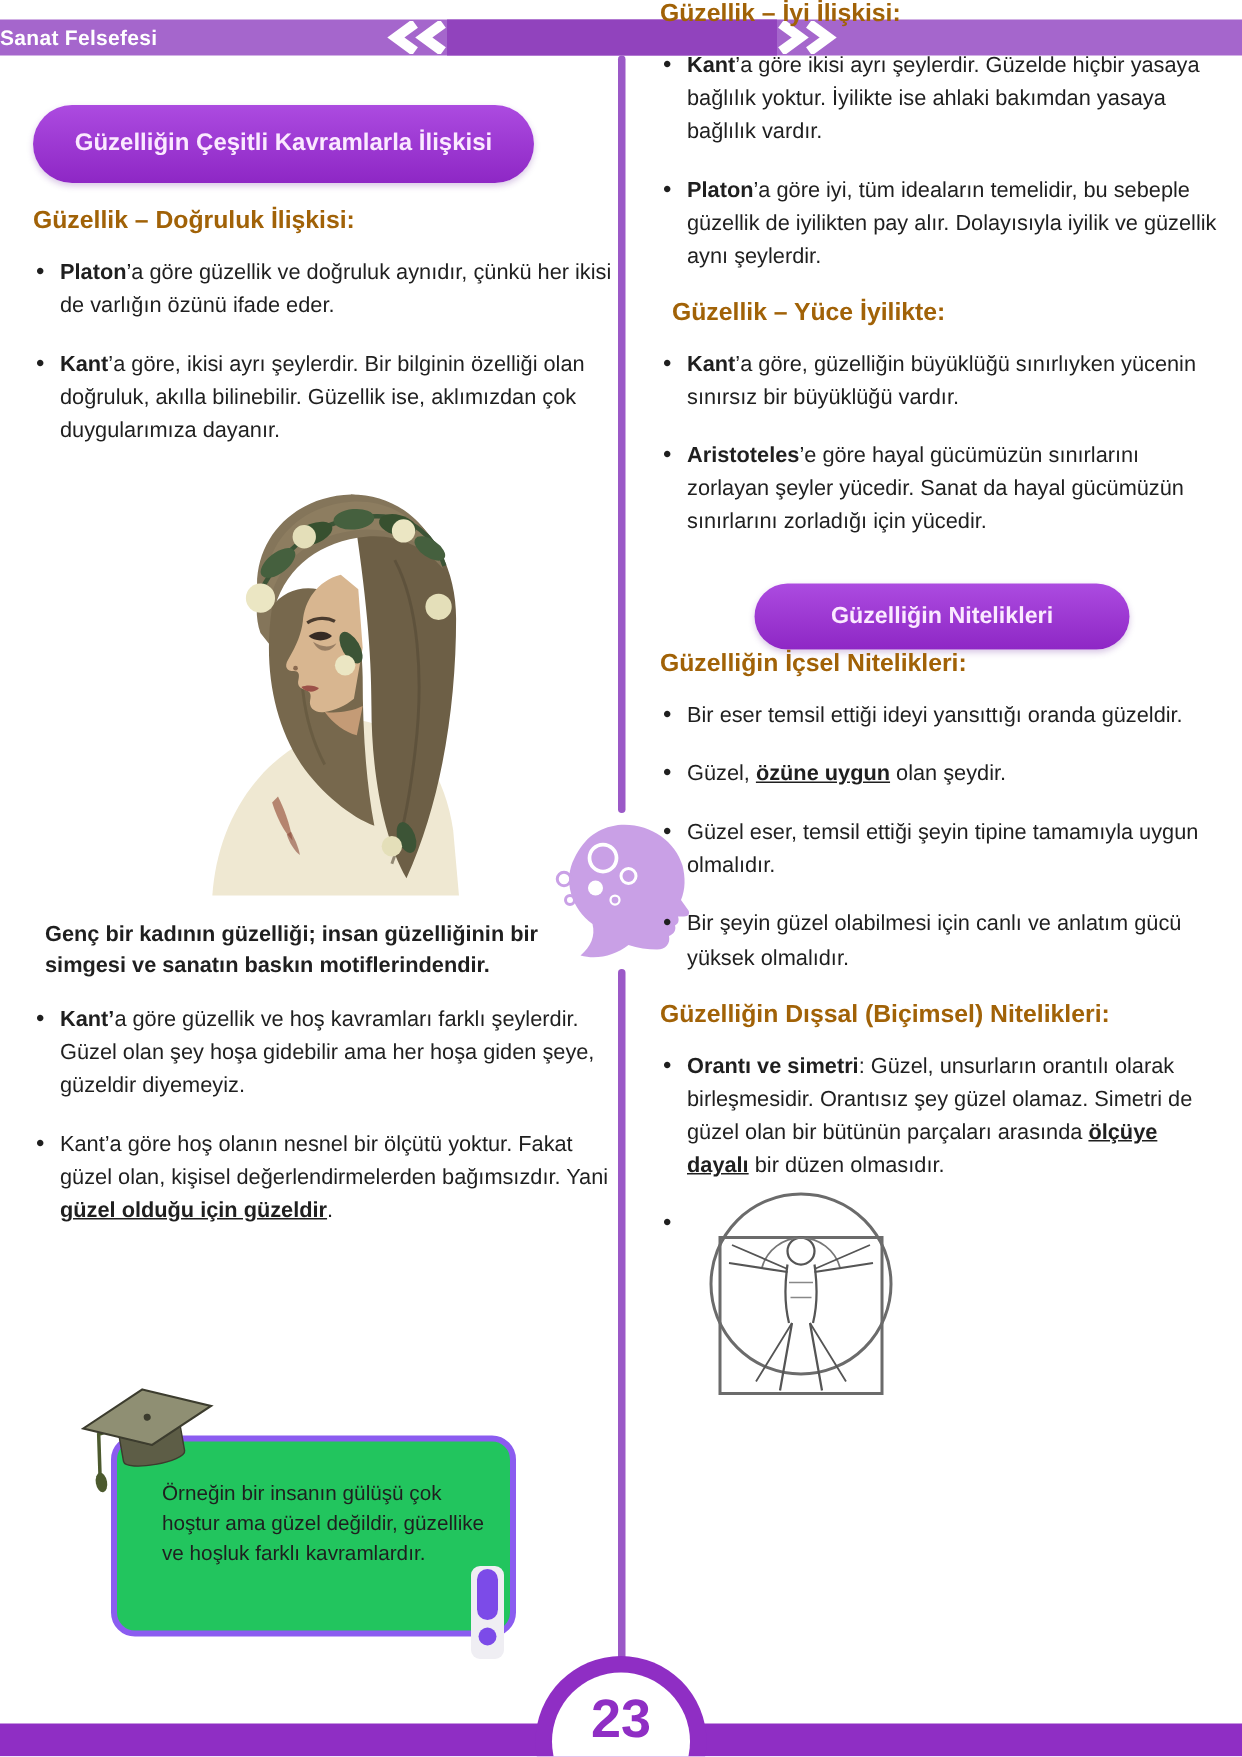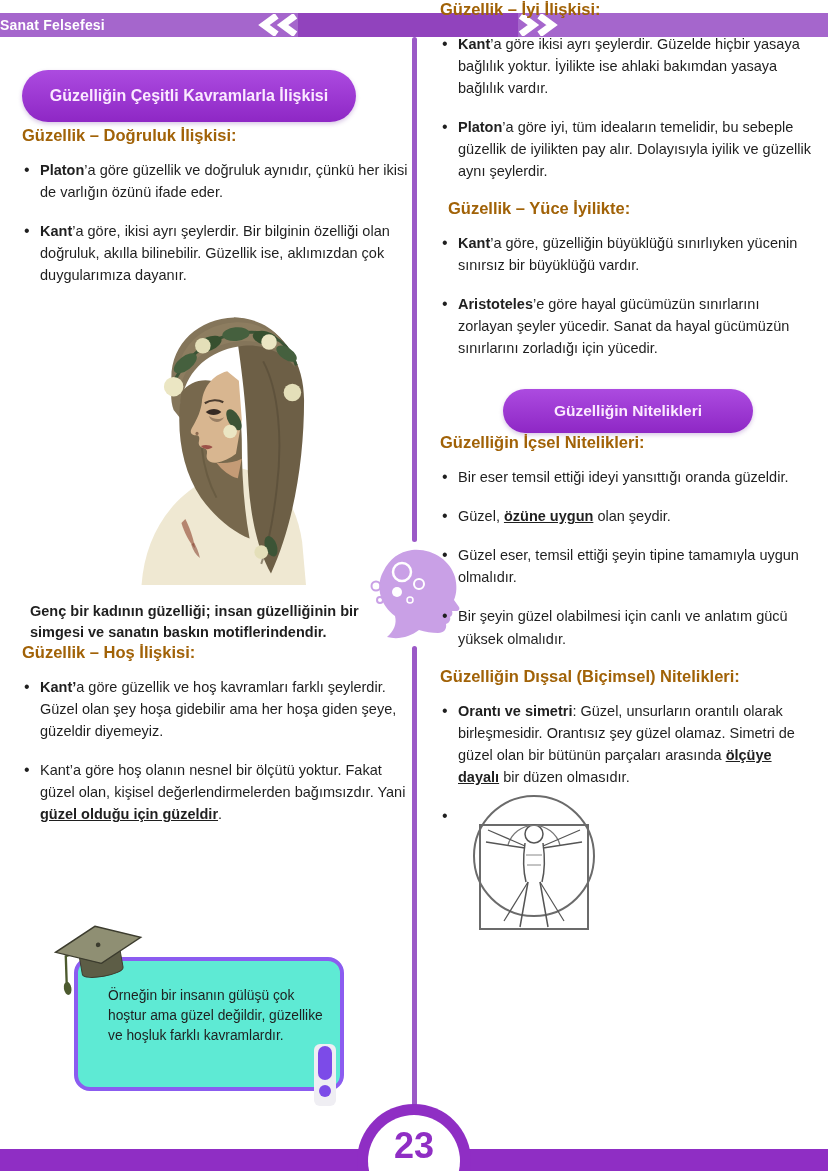--- a/index.html
+++ b/index.html
@@ -20,42 +20,42 @@
   .div-seg1{top:37px;height:505px;}
   .div-seg2{top:646px;height:462px;}
   .divider-head{position:absolute;left:364px;top:542px;width:104px;height:104px;}
 
   
   .col-left{position:absolute;left:22px;top:0;width:392px;}
   .col-right{position:absolute;left:440px;top:0;width:376px;}
 
   .badge{background:linear-gradient(180deg,#ac4be0,#8e27c5);color:#fbe9ff;text-align:center;
          border-radius:28px;font-weight:bold;box-shadow:0 2px 4px rgba(100,30,150,.25);}
-  .badge1{width:334px;height:52px;line-height:52px;margin:70px 0 4px 0;font-size:16px;}
+  .badge1{width:334px;height:52px;line-height:52px;margin:70px 0 16px 0;font-size:16px;}
   .badge2{width:250px;height:44px;line-height:44px;margin:30px auto 0 auto;font-size:15.5px;border-radius:22px;}
 
   h2.red{color:#a16207;font-size:16.5px;font-weight:bold;margin:0;}
   .h-dogruluk{margin-top:26px;}
   .h-hos{margin-top:40px;}
   .h-iyi{margin-top:49px;}
   .h-yuce{margin-top:26px;padding-left:8px;}
   .h-icsel{margin-top:26px;}
   .h-dissal{margin-top:28px;}
 
   ul.blist{list-style:none;margin:14px 0 0 0;padding:0;font-size:14.5px;line-height:1.52;}
   ul.blist li{position:relative;padding-left:18px;margin-bottom:17px;}
   ul.blist li::before{content:"\2022";position:absolute;left:2px;top:-1px;font-size:16px;color:#1f1f1f;}
   .b{font-weight:700;}
   .u{text-decoration:underline;}
 
   .woman{width:292px;height:286px;margin:6px 0 0 66px;}
   .caption{font-weight:bold;text-align:left;font-size:14.5px;line-height:1.45;margin:12px 0 0 0;padding:0 8px;}
 
   
-  .notebox{position:absolute;left:74px;top:957px;width:262px;height:126px;background:#5eead4;
+  .notebox{position:absolute;left:74px;top:957px;width:262px;height:126px;background:#22c55e;
            border:4px solid #8b5cf0;border-radius:16px;}
   .notebox p{margin:25px 14px 0 30px;font-size:13.8px;line-height:1.45;}
   .cap-icon{position:absolute;left:54px;top:922px;width:94px;height:78px;transform:rotate(-10deg);}
   .excl{position:absolute;left:314px;top:1044px;width:22px;height:62px;background:#efeef3;
         border-radius:6px;display:flex;flex-direction:column;align-items:center;padding-top:2px;box-sizing:border-box;}
   .excl-bar{width:14px;height:34px;border-radius:8px;background:#7c4be8;}
   .excl-dot{width:12px;height:12px;border-radius:50%;background:#7c4be8;margin-top:5px;}
 
   
   .uyum-li{display:flex;gap:6px;}
@@ -153,21 +153,20 @@
         <circle cx="118" cy="44" r="8" fill="#e4dfb9"></circle>
         <circle cx="186" cy="40" r="8" fill="#ebe6c3"></circle>
         <circle cx="210" cy="92" r="9" fill="#e4dfb9"></circle>
         <circle cx="146" cy="132" r="7" fill="#ebe6c3"></circle>
         <circle cx="178" cy="256" r="7" fill="#e4dfb9"></circle>
       </svg>
     </div>
 
     <p class="caption">Genç bir kadının güzelliği; insan güzelliğinin bir simgesi ve sanatın  baskın motiflerindendir.</p>
 
-    <h2 class="red h-hos">Güzellik – Hoş İlişkisi:</h2>
     <ul class="blist">
       <li><span class="b">Kant’</span><span>a göre güzellik ve hoş kavramları farklı şeylerdir. Güzel olan şey hoşa gidebilir ama her hoşa giden şeye, güzeldir diyemeyiz.</span></li>
       <li><span>Kant’a göre hoş olanın nesnel bir ölçütü yoktur. Fakat güzel olan, kişisel değerlendirmelerden bağımsızdır. Yani </span><span class="b u">güzel olduğu için güzeldir</span><span>.</span></li>
     </ul>
   </section>
 
   <div class="notebox">
     <p>Örneğin bir insanın gülüşü çok hoştur ama güzel değildir, güzellike ve hoşluk farklı kavramlardır.</p>
   </div>
   <div class="cap-icon">

